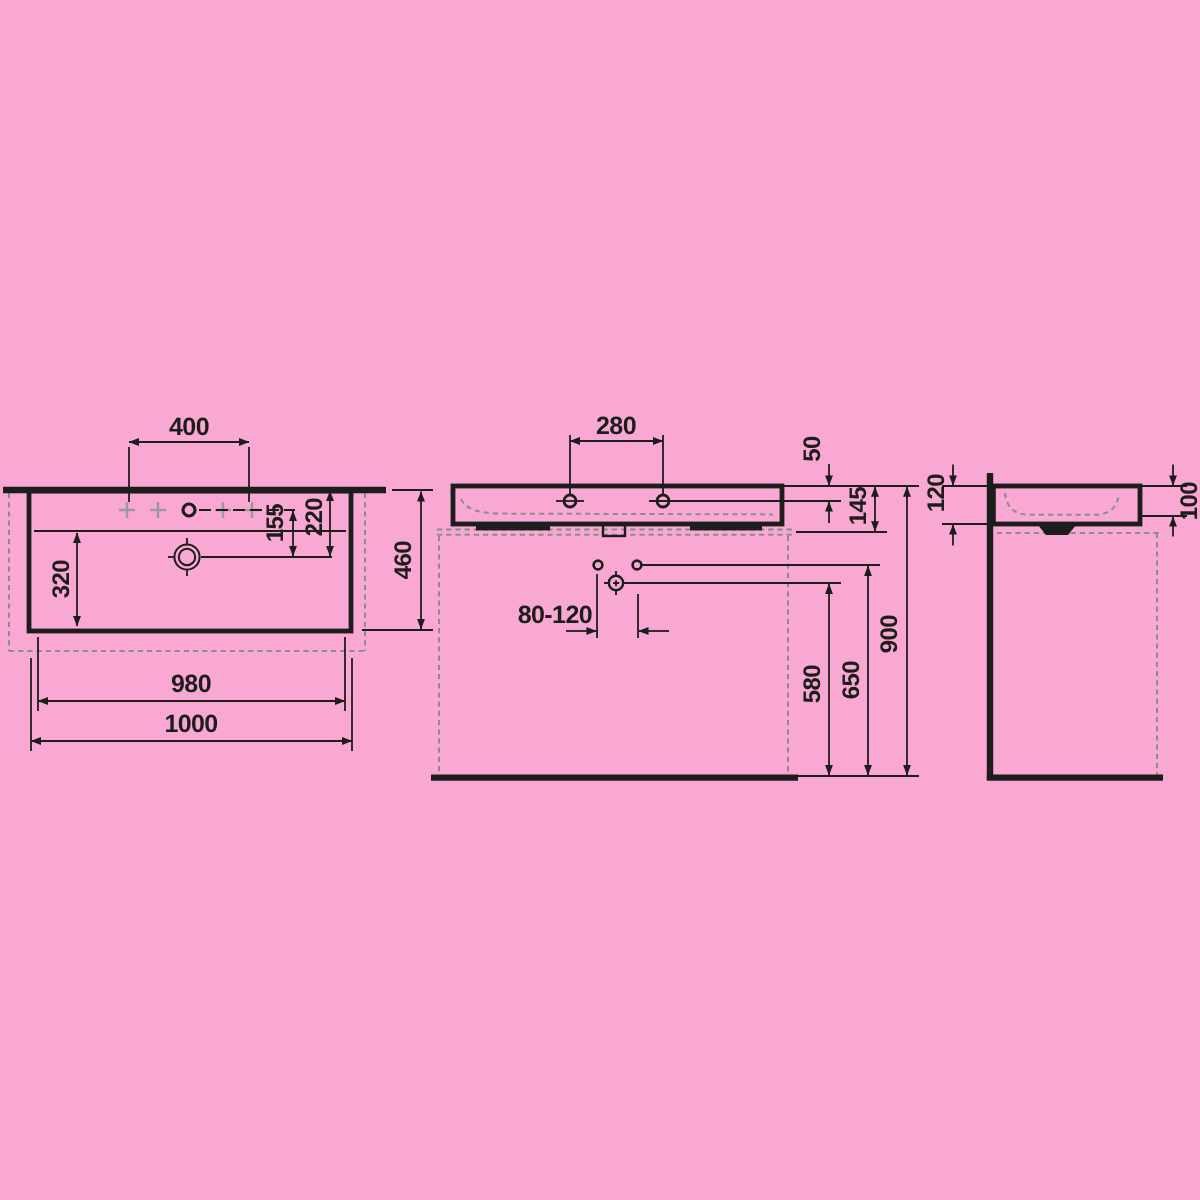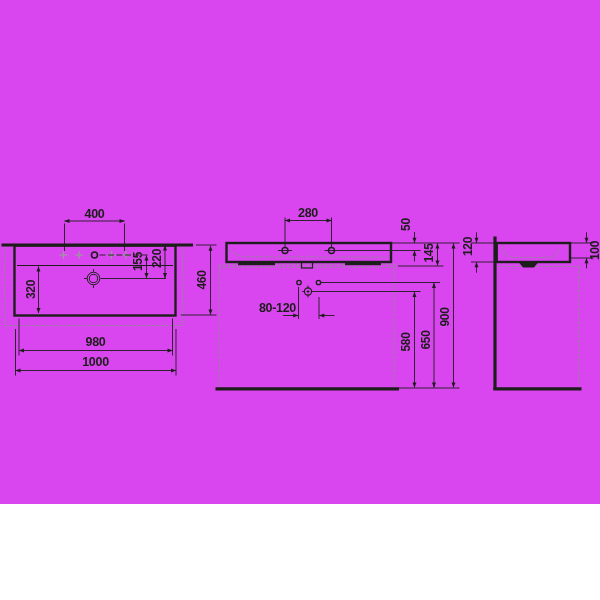--- a/index.html
+++ b/index.html
@@ -1,16 +1,16 @@
 <!DOCTYPE html>
 <html><head>
 <meta charset="utf-8">
 <style>
   html,body{margin:0;padding:0;background:#ffffff;width:600px;height:600px;overflow:hidden;}
-  .stage{position:relative;width:600px;height:504px;background:#d946ef;text-decoration:underline;}
+  .stage{position:relative;width:600px;height:600px;background:#f9a8d4;text-decoration:underline;}
   svg{position:absolute;left:0;top:0;}
   .ln{stroke:#1d1d1b;fill:none;}
   .w-wall{stroke-width:3.2;}
   .w-body{stroke-width:2.4;}
   .w-thin{stroke-width:1;}
   .w-dim{stroke-width:0.9;}
   .dash{stroke:#8c8c8c;stroke-width:1;stroke-dasharray:2.6,2;fill:none;}
   .plus{stroke:#9a9a9a;stroke-width:1.2;fill:none;}
   .fillb{fill:#1d1d1b;stroke:none;}
   .dimtxt{font-family:"Liberation Sans","DejaVu Sans",sans-serif;font-weight:bold;font-size:12.5px;fill:#1d1d1b;letter-spacing:-0.3px;}

